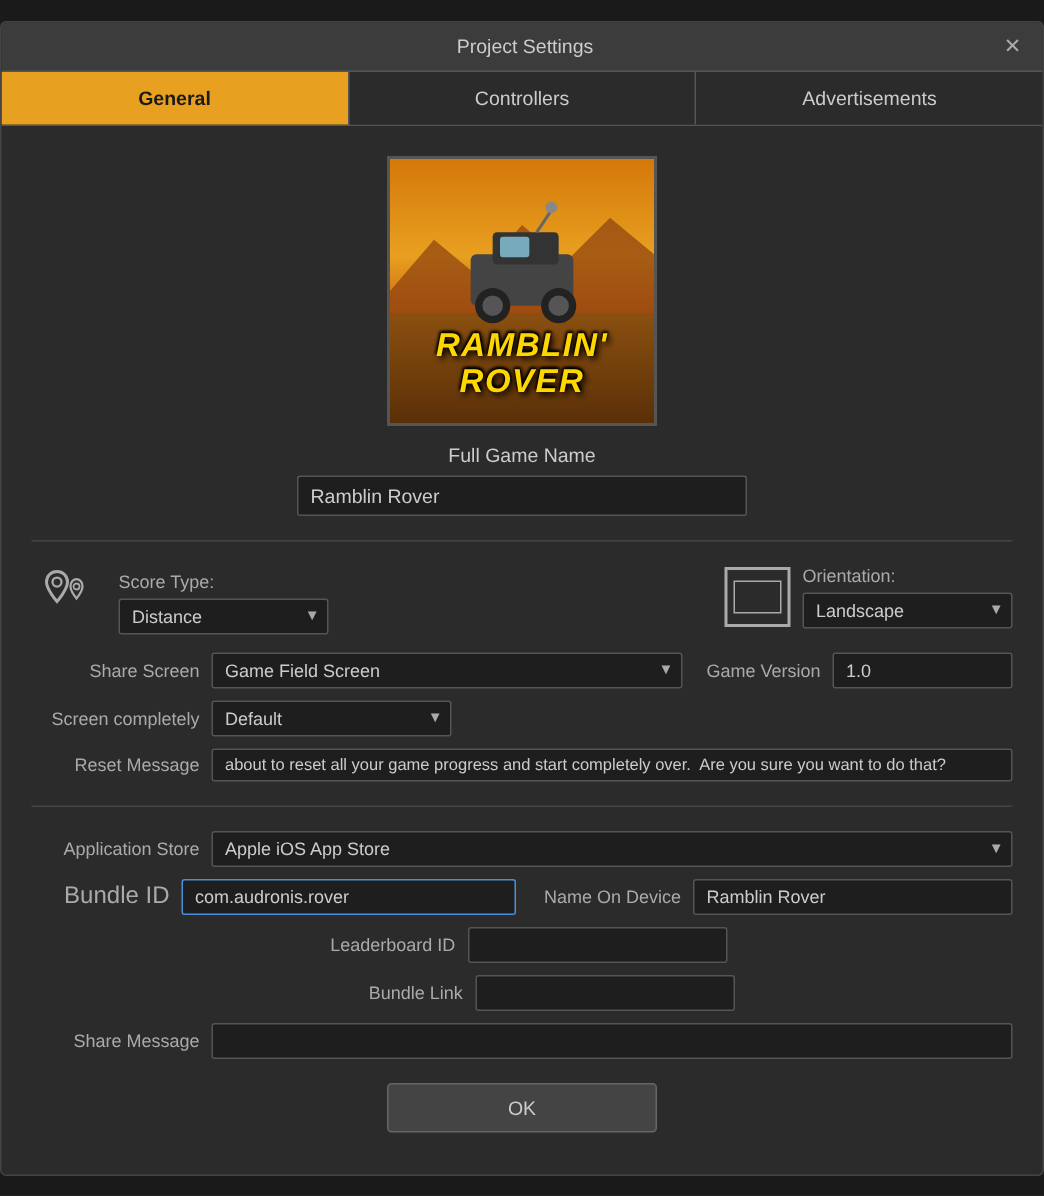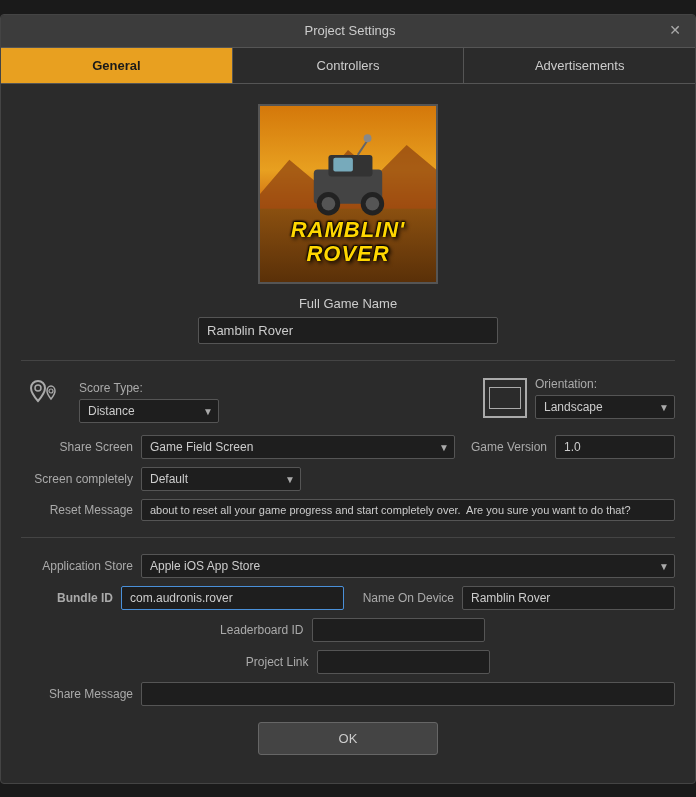--- a/index.html
+++ b/index.html
@@ -356,36 +356,36 @@
           <option>Apple iOS App Store</option>
           <option>Google Play Store</option>
           <option>Amazon App Store</option>
         </select>
         <span class="select-arrow">▼</span>
       </div>
     </div>
 
     <div style="display:flex; align-items:center; gap:8px; margin-bottom:8px;">
       <div style="display:flex; align-items:center; flex:1;">
-        <span class="field-label" style="min-width:100px; text-align:right; padding-right:8px; font-size:12px; color:#aaa;font-weight:bold;">Bundle ID</span>
+        <span class="field-label" style="min-width:100px; text-align:right; padding-right:8px; font-size:16px; color:#aaa;">Bundle ID</span>
         <input type="text" class="two-col-input active-border" style="flex: 1 1 0%; background: rgb(30, 30, 30); border: 1px solid rgb(74, 144, 217); color: rgb(204, 204, 204); padding: 4px 8px; font-size: 12px; border-radius: 2px;" value="com.audronis.rover">
       </div>
       <div style="display:flex; align-items:center; flex:1;">
         <span style="min-width:110px; text-align:right; padding-right:8px; font-size:12px; color:#aaa; white-space:nowrap;">Name On Device</span>
         <input type="text" class="two-col-input" style="flex: 1 1 0%; background: rgb(30, 30, 30); border: 1px solid rgb(85, 85, 85); color: rgb(204, 204, 204); padding: 4px 8px; font-size: 12px; border-radius: 2px;" value="Ramblin Rover">
       </div>
     </div>
 
     <div style="display:flex; align-items:center; gap:8px; margin-bottom:8px;flex-direction:column;">
       <div style="display:flex; align-items:center; flex:1;">
         <span class="field-label" style="min-width:100px; text-align:right; padding-right:8px; font-size:12px; color:#aaa;">Leaderboard ID</span>
         <input type="text" class="two-col-input" style="flex: 1 1 0%; background: rgb(30, 30, 30); border: 1px solid rgb(85, 85, 85); color: rgb(204, 204, 204); padding: 4px 8px; font-size: 12px; border-radius: 2px;" value="">
       </div>
       <div style="display:flex; align-items:center; flex:1;">
-        <span style="min-width:110px; text-align:right; padding-right:8px; font-size:12px; color:#aaa; white-space:nowrap;">Project Link</span>
+        <span style="min-width:110px; text-align:right; padding-right:8px; font-size:12px; color:#aaa; white-space:nowrap;">Bundle Link</span>
         <input type="text" class="two-col-input" style="flex: 1 1 0%; background: rgb(30, 30, 30); border: 1px solid rgb(85, 85, 85); color: rgb(204, 204, 204); padding: 4px 8px; font-size: 12px; border-radius: 2px;" value="">
       </div>
     </div>
 
     <div style="display:flex; align-items:center; margin-bottom:8px;">
       <span class="field-label" style="min-width:120px; text-align:right; padding-right:8px; font-size:12px; color:#aaa;">Share Message</span>
       <input type="text" class="reset-message-input" style="flex: 1 1 0%; background: rgb(30, 30, 30); border: 1px solid rgb(85, 85, 85); color: rgb(204, 204, 204); padding: 4px 8px; font-size: 12px; border-radius: 2px;" value="">
     </div>
 
     <button class="ok-button">OK</button>

